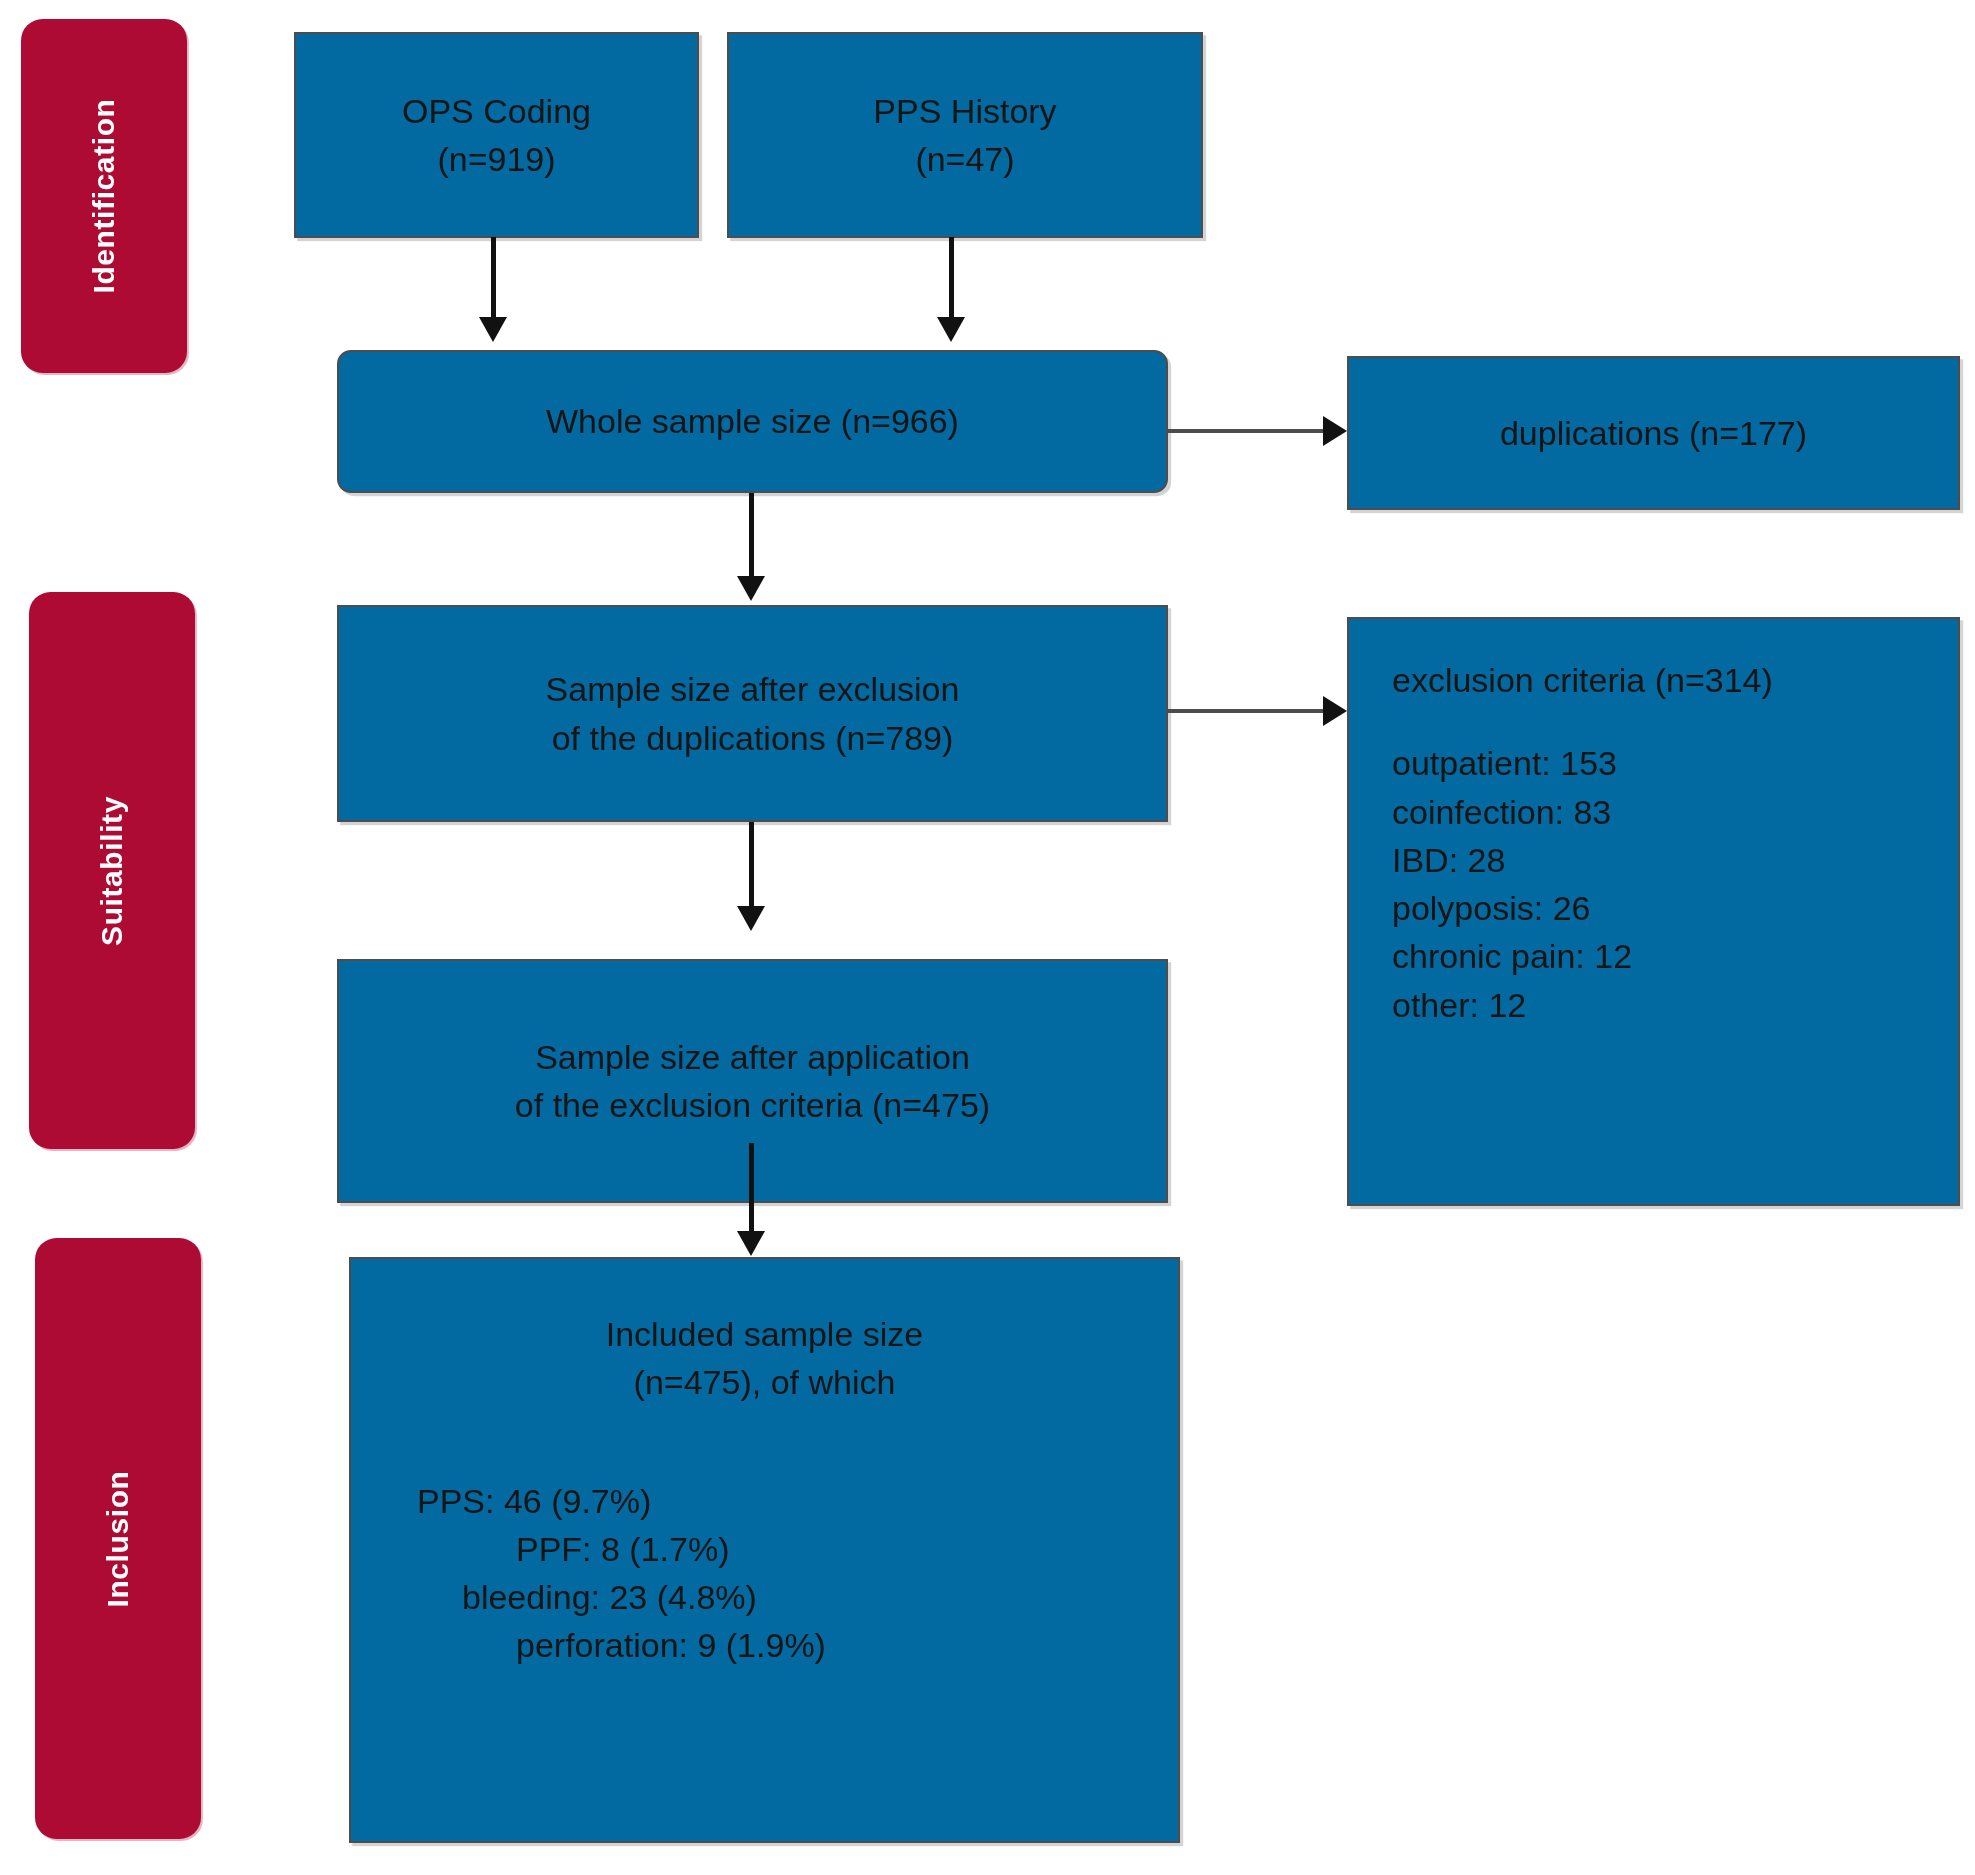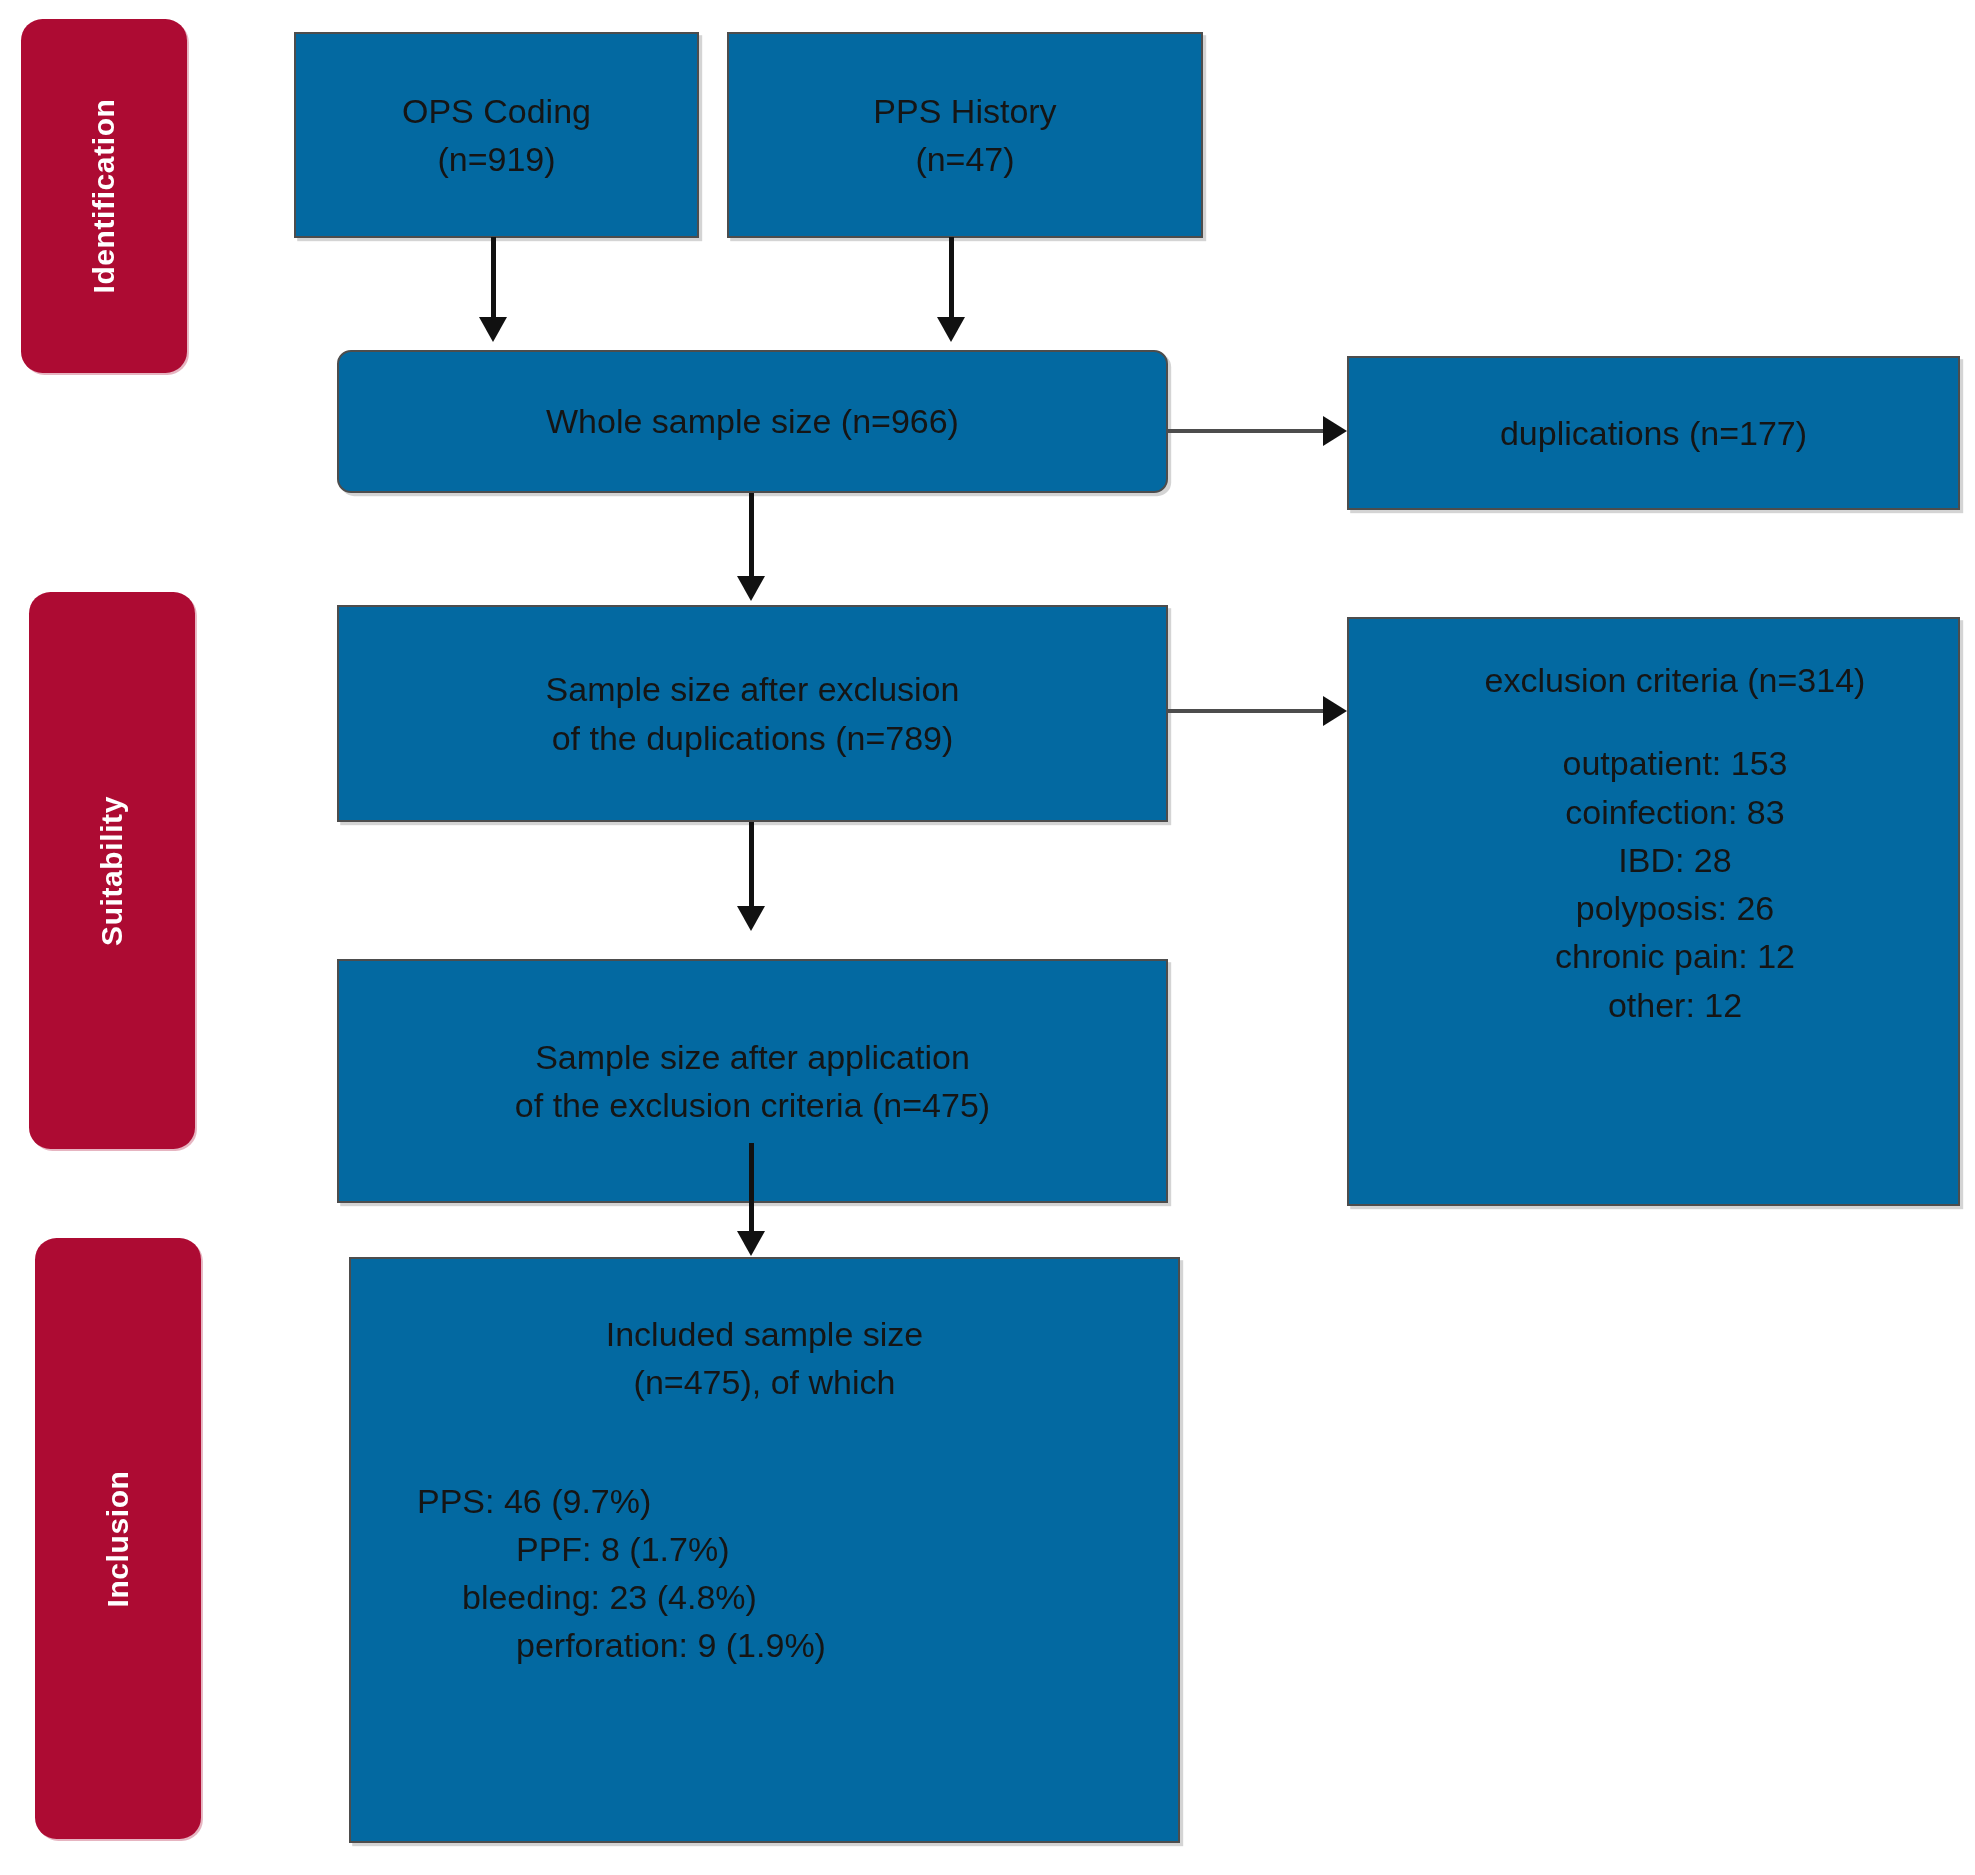--- a/index.html
+++ b/index.html
@@ -145,21 +145,21 @@
   <div class="h-arrowhead" style="left:1323px; top:416px;"></div>
 
   <div class="v-line" style="left:749px; top:493px; height:85px;"></div>
   <div class="v-arrowhead" style="left:737px; top:576px;"></div>
 
   <div class="flow-box center-text" style="left:337px; top:605px; width:831px; height:217px;">
     <div class="box-line">Sample size after exclusion</div>
     <div class="box-line">of the duplications (n=789)</div>
   </div>
 
-  <div class="flow-box left-text" style="left:1347px; top:617px; width:613px; height:589px; justify-content:flex-start; padding-top:37px;align-items:center;">
+  <div class="flow-box left-text" style="left:1347px; top:617px; width:613px; height:589px; justify-content:flex-start; padding-top:37px;">
     <div class="box-line pad-left">exclusion criteria (n=314)</div>
     <div class="gap-line"></div>
     <div class="box-line pad-left">outpatient: 153</div>
     <div class="box-line pad-left">coinfection: 83</div>
     <div class="box-line pad-left">IBD: 28</div>
     <div class="box-line pad-left">polyposis: 26</div>
     <div class="box-line pad-left">chronic pain: 12</div>
     <div class="box-line pad-left">other: 12</div>
   </div>
 

